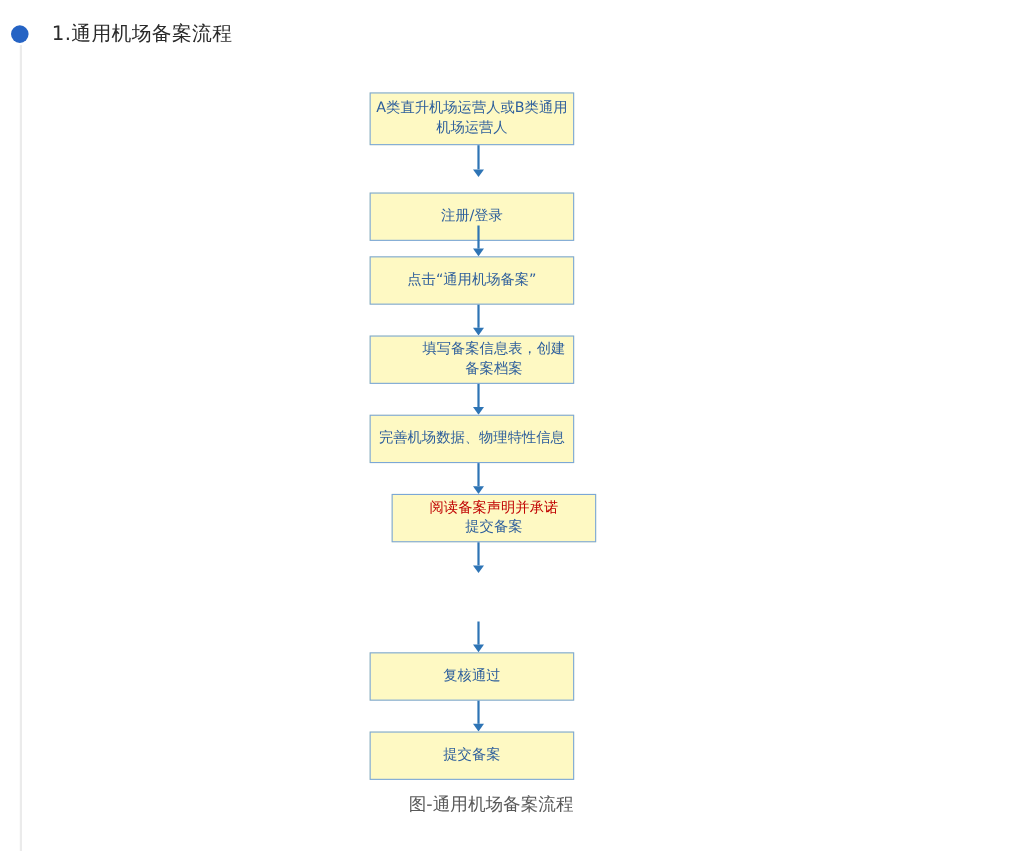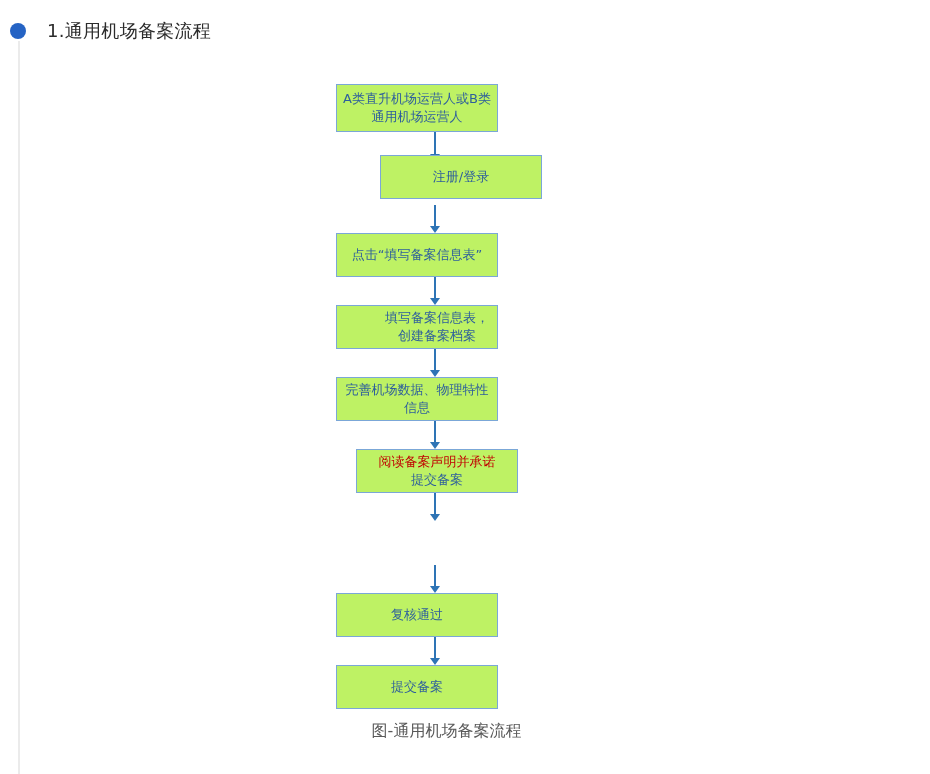--- a/index.html
+++ b/index.html
@@ -20,30 +20,30 @@
     position:absolute; left:18px; top:41px; bottom:0;
     width:2px; background:var(--timeline-gray,#ebebeb);
   }
   .section-title {
     position:absolute; left:47px; top:20px;
     font-size:18px; line-height:22px; font-weight:500;
     color:var(--title-dark,#2b2b2b);
     letter-spacing:0.3px;
   }
   .flow-box {
-    position:absolute; left:336px; width:162px; height:44px;
+    position:absolute; left:336px; width:186px; height:44px;
     border:1px solid var(--box-border,#7ba7d7);
-    background:#bef264;
+    background:#fef9c3;
     display:flex; flex-direction:column; align-items:center; justify-content:center;
     color:var(--box-text,#2e5f9c);
     font-size:13px; line-height:18px; text-align:center;
     padding:0 4px;
   }
   .s1 { top:84px;  height:48px; }
-  .s2 { top:155px;margin-left:44px; }
+  .s2 { top:175px; }
   .s3 { top:233px; }
   .s4 { top:305px;padding-left:44px; }
   .s5 { top:377px; }
   .s6 { top:449px;margin-left:20px; }
   .s7 { top:521px; }
   .s8 { top:593px; }
   .s9 { top:665px; }
   .red-line { color:var(--alert-red,#c00000); }
   .flow-arrow {
     position:absolute; left:336px; width:197px; height:28px;
@@ -91,21 +91,21 @@
   <div class="flow-box s2">
     <span>注册/登录</span>
   </div>
 
   <div class="flow-arrow a2">
     <span class="arrow-shaft"></span>
     <span class="arrow-head"></span>
   </div>
 
   <div class="flow-box s3">
-    <span>点击“填写备案信息表”</span>
+    <span>点击“通用机场备案”</span>
   </div>
 
   <div class="flow-arrow a3">
     <span class="arrow-shaft"></span>
     <span class="arrow-head"></span>
   </div>
 
   <div class="flow-box s4">
     <span>填写备案信息表，创建备案档案</span>
   </div>

